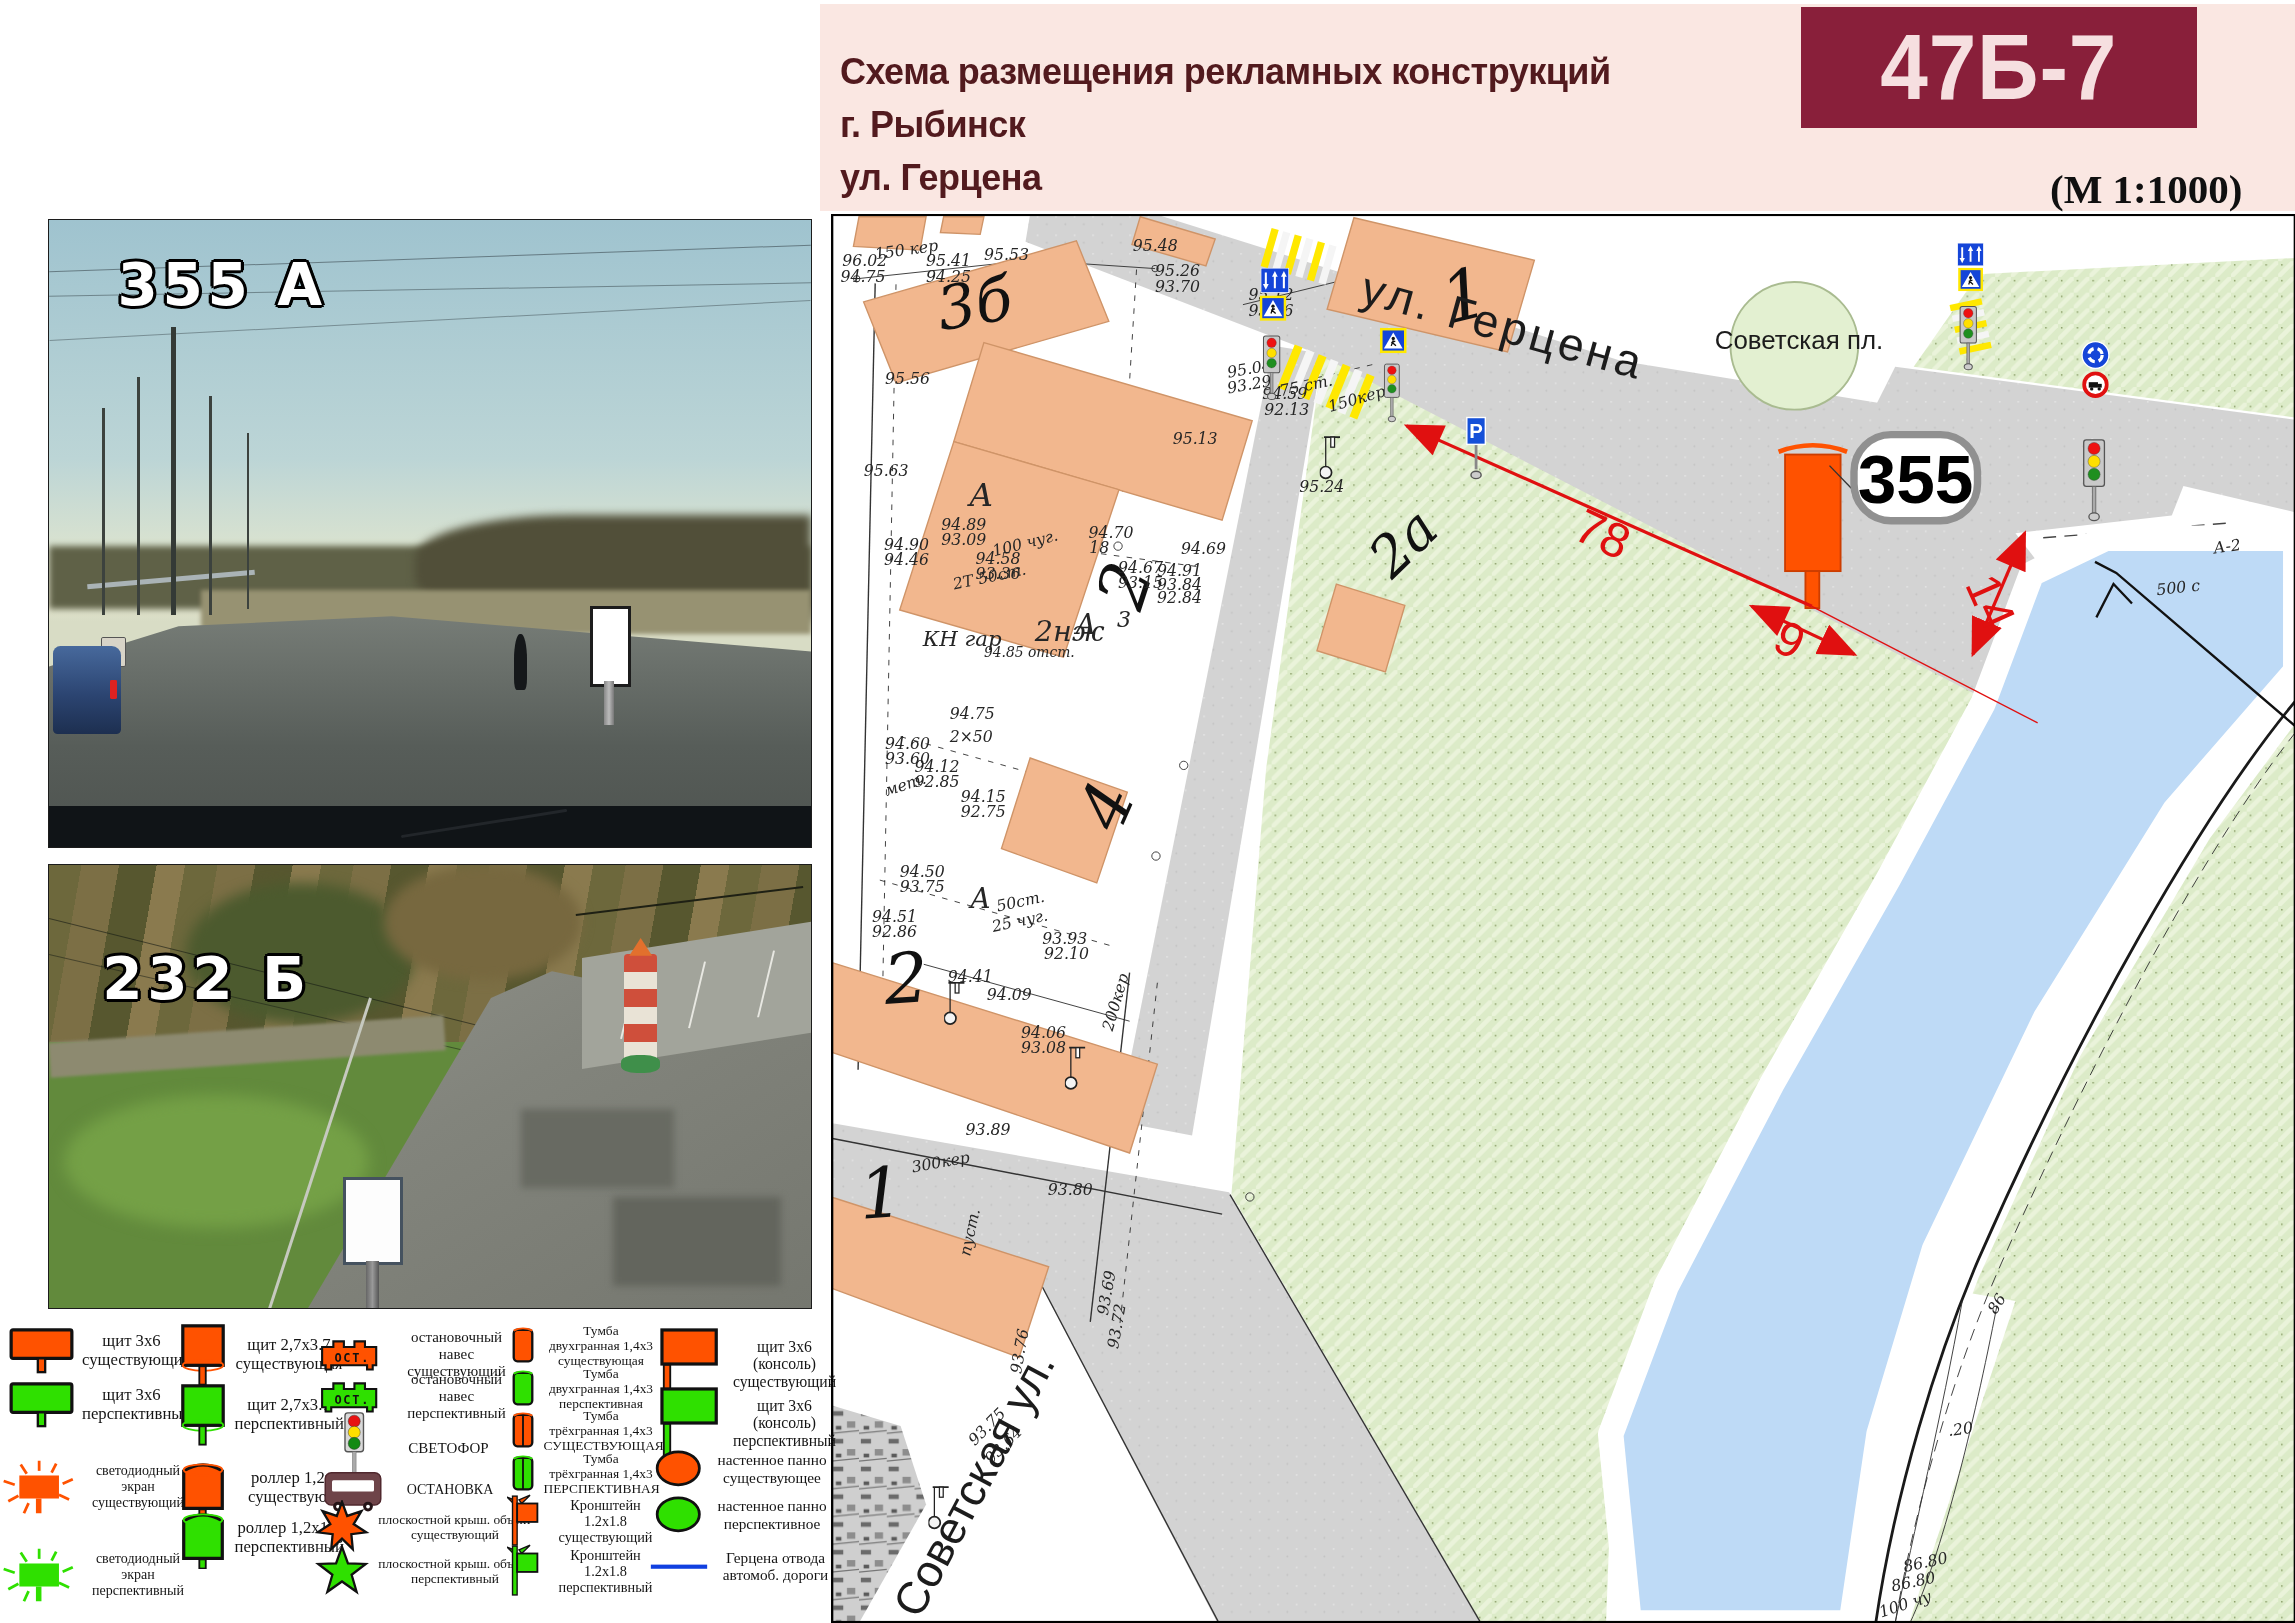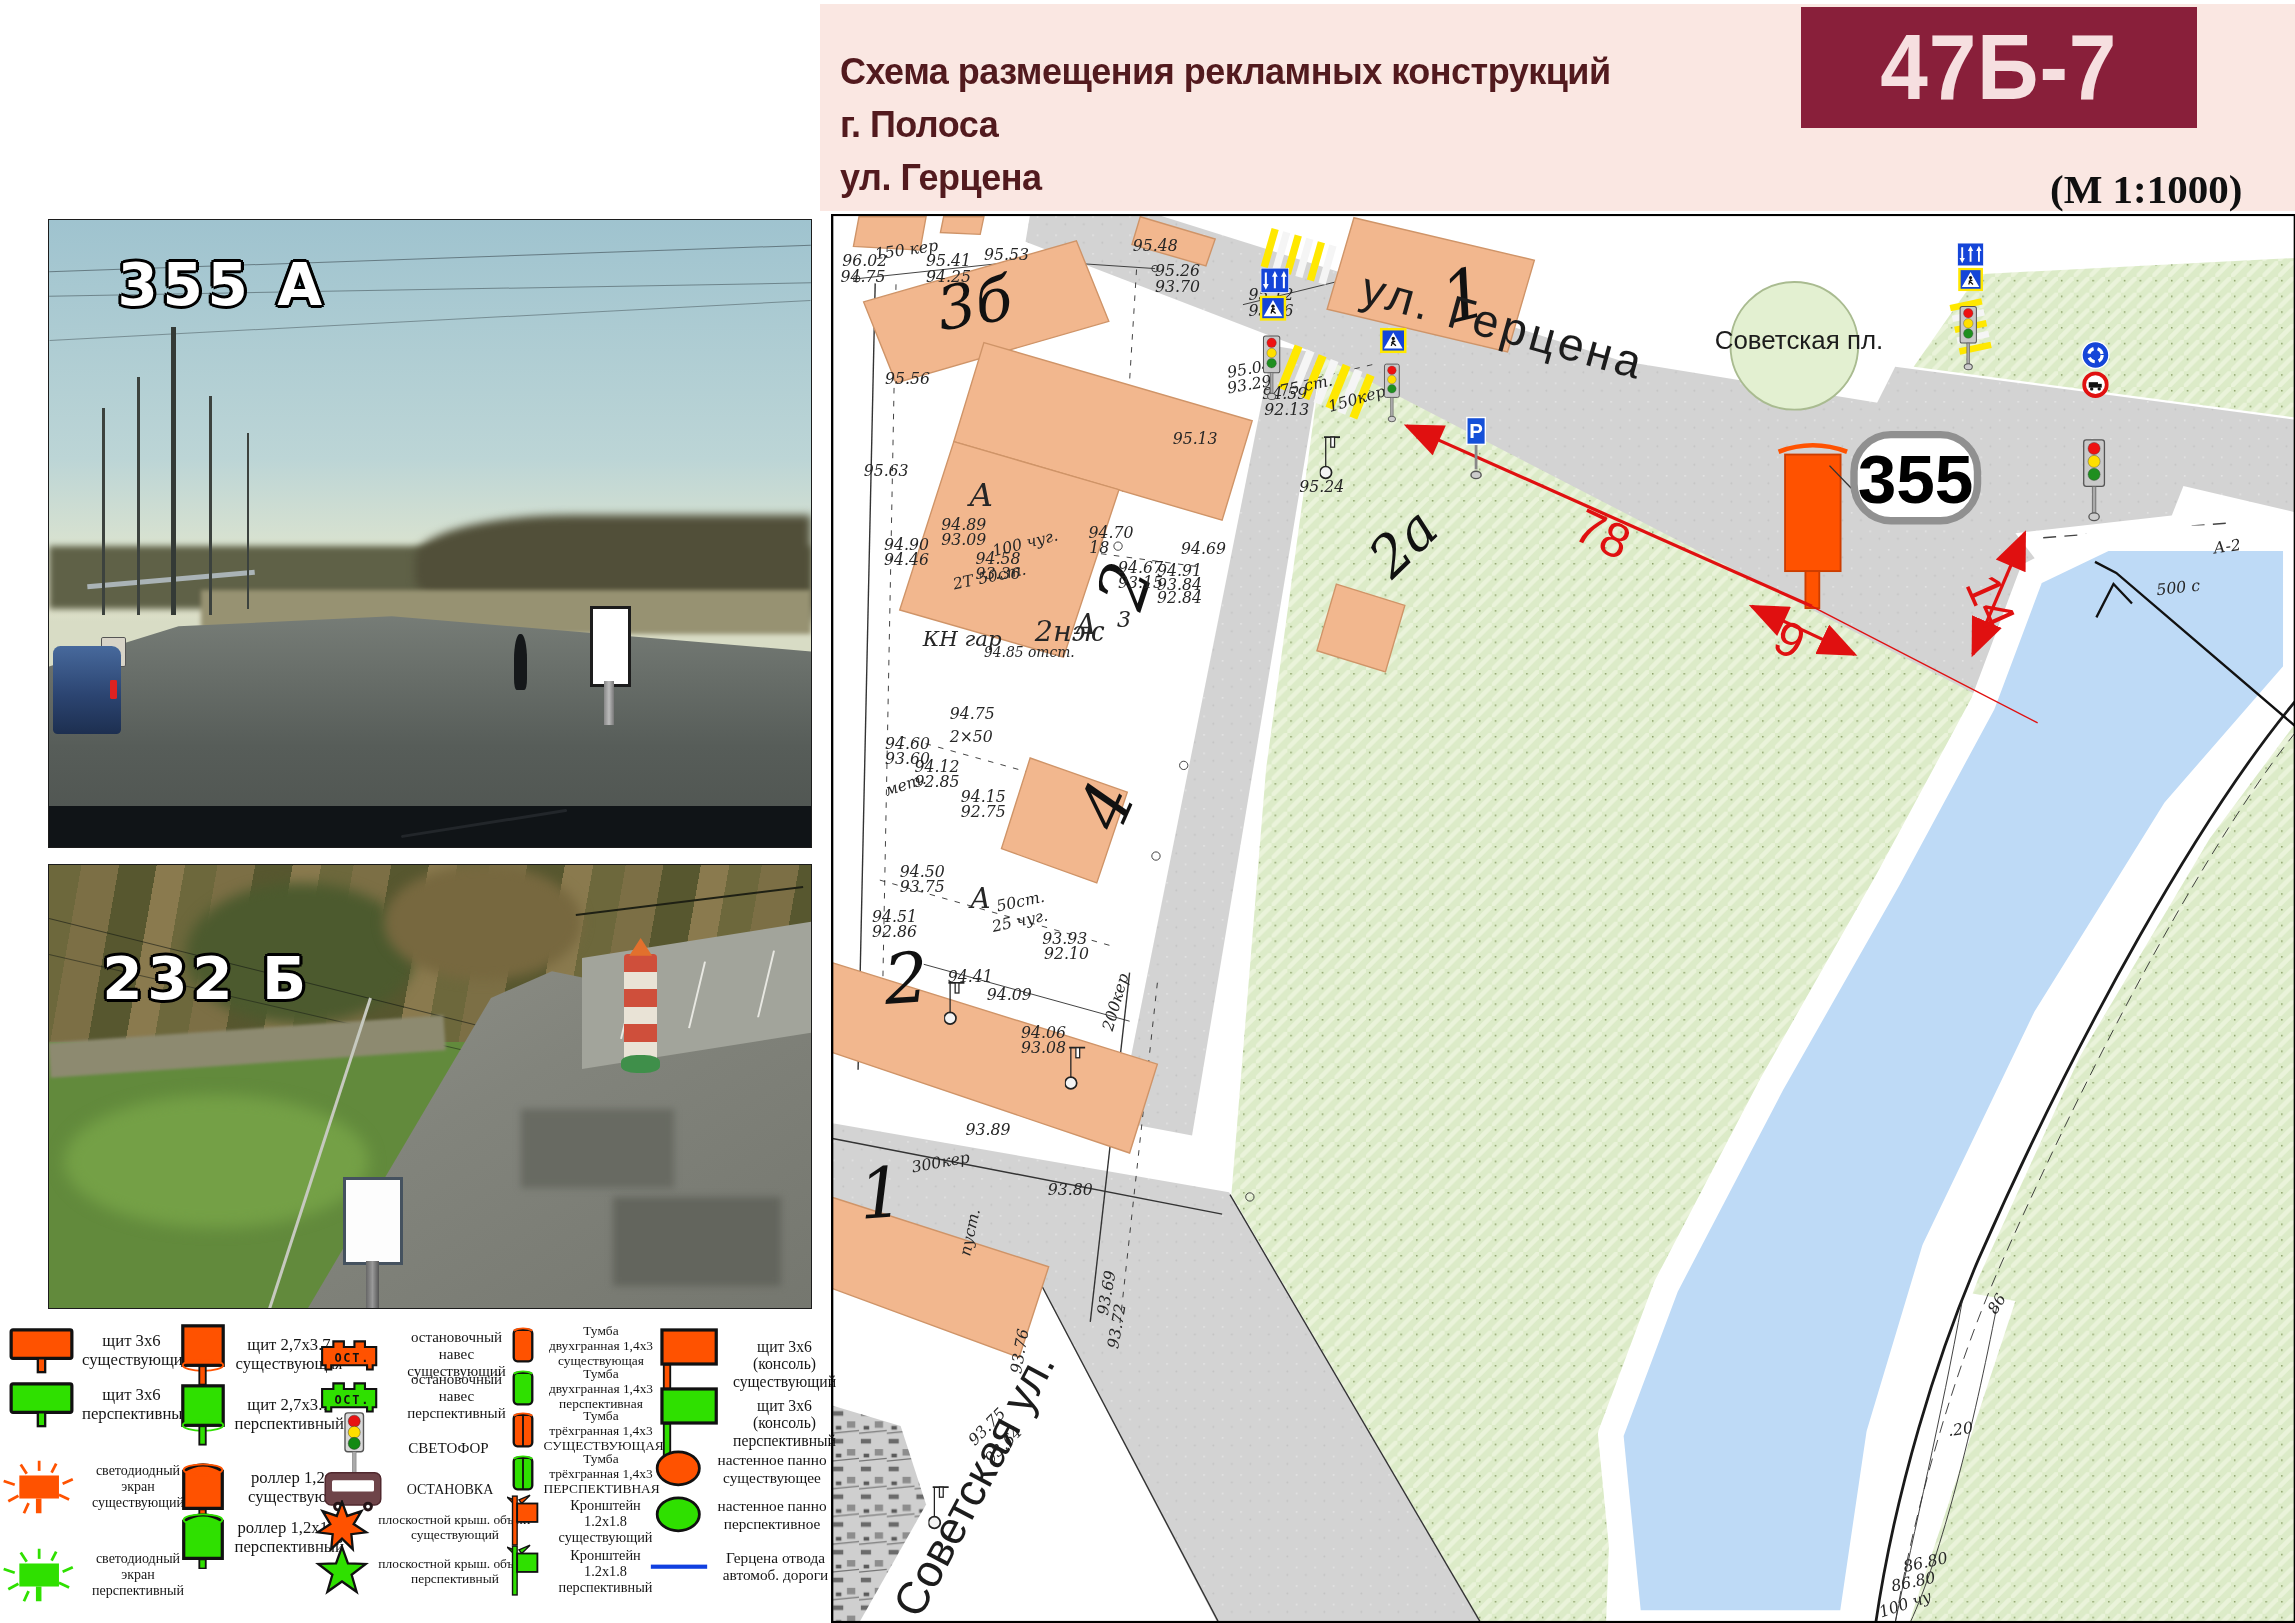--- a/index.html
+++ b/index.html
@@ -33,21 +33,21 @@
   .bld{font-family:"DejaVu Serif",serif;font-style:italic;fill:#111;}
   .stname{font-family:"Liberation Sans",sans-serif;fill:#1c1c1c;}
   .dimtxt{font-family:"Liberation Sans",sans-serif;fill:#e01010;}
 </style>
 </head>
 <body>
 
 <div id="header" class="abs"></div>
 <div id="title" class="abs">
   <div>Схема размещения рекламных конструкций</div>
-  <div>г. Полоса</div>
+  <div>г. Рыбинск</div>
   <div>ул. Герцена</div>
 </div>
 <div id="code-box" class="abs">
   <span>47Б-7</span>
 </div>
 <div id="scale" class="abs">(М 1:1000)</div>
 
 <div class="photo abs" style="top:219px;width:762px;height:627px;">
   <div class="abs" style="inset:0;background:linear-gradient(180deg,#9fc3cf 0%,#bcd5d6 38%,#dde4cf 54%,#e8e9d2 60%,#d8dcc5 64%);"></div>
   <div class="abs" style="top:6%;left:0;right:0;height:1.4px;background:rgba(40,50,55,.5);transform:rotate(-2deg);"></div>

